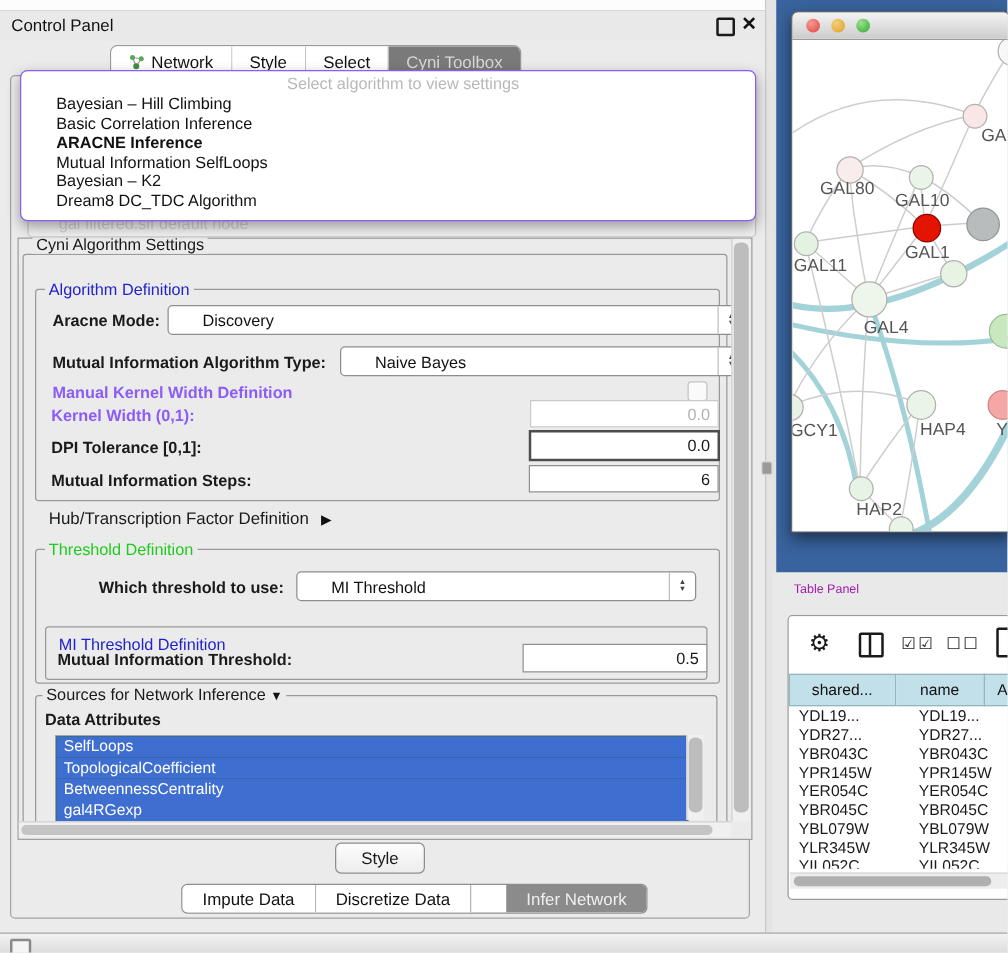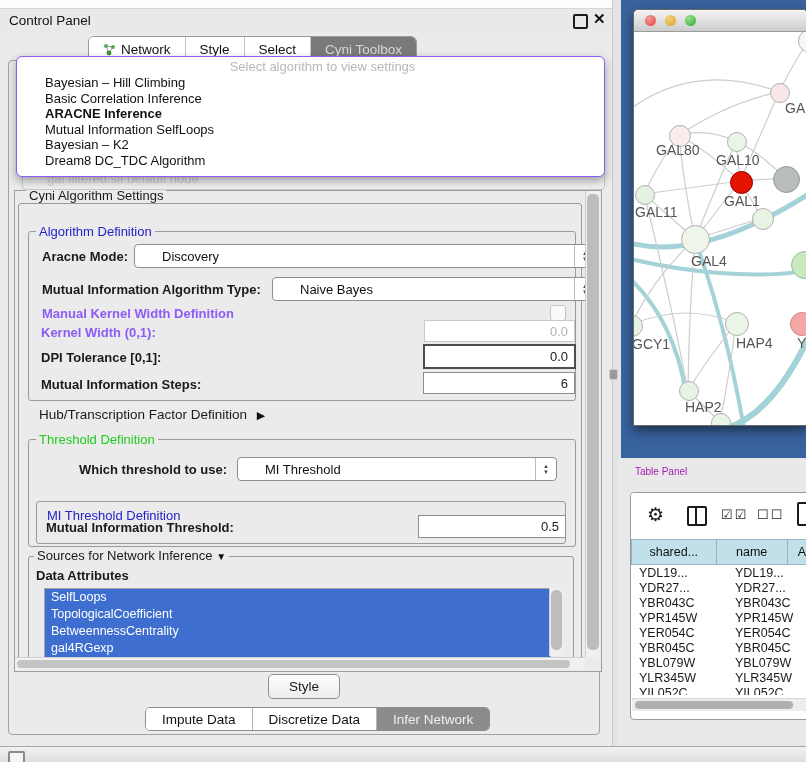--- a/index.html
+++ b/index.html
@@ -44,21 +44,21 @@
   .tri{font-size:11px;color:#111;}
   .attr-list{background:#14532d;border:1px solid #a3a3a3;overflow:hidden;}
   .attr-row{height:17px;line-height:17px;color:#fff;background:#3e6ed0;padding-left:6px;font-size:12.5px;}
   .vsb{background:#f0f0f0;border-left:1px solid #cfcfcf;}
   .vsb .thumb{position:absolute;left:1px;right:1px;background:#bdbdbd;border-radius:5px;}
   .hsb{background:#f0f0f0;border-top:1px solid #cfcfcf;}
   .hsb .thumb{position:absolute;top:2px;height:8px;background:#c4c4c4;border-radius:4px;}
   .apply{left:268px;top:674px;width:70px;height:23px;border:1px solid #8e8e8e;border-radius:5px;background:linear-gradient(#fdfdfd,#ededed);display:flex;align-items:center;justify-content:center;font-size:13.5px;}
   .seg{left:145px;top:707px;height:22px;display:flex;border:1px solid #8e8e8e;border-radius:5px;overflow:hidden;background:#fff;z-index:2;}
   .seg .s{display:flex;align-items:center;justify-content:center;padding:0 16px;font-size:13.5px;border-right:1px solid #b5b5b5;background:#fff;color:#111;}
-  .seg .s:last-child{border-right:none;}
+  .seg .s:last-child{border-right:none;margin-left:28px;}
   .seg .s.sel{background:#8b8b8b;color:#efefef;}
   
   .desktop{left:620px;top:0;width:186px;height:458px;background:#39639e;}
   .netwin{left:633px;top:9px;width:173px;height:415px;border:1px solid #6b6b6b;border-radius:5px 5px 0 0;box-shadow:0 5px 12px rgba(0,0,0,.5);background:#fff;}
   .nettitle{position:absolute;left:0;top:0;right:0;height:21px;background:linear-gradient(#f4f4f4,#cccccc);border-bottom:1px solid #9a9a9a;border-radius:5px 5px 0 0;}
   .tl{position:absolute;top:5px;width:11px;height:11px;border-radius:50%;}
   .canvas{position:absolute;left:0;top:22px;width:173px;height:393px;background:#fff;overflow:hidden;}
   .node{position:absolute;border-radius:50%;border:1px solid #b0b0b0;}
   .nlabel{position:absolute;font-size:14px;color:#555;white-space:nowrap;}
   

